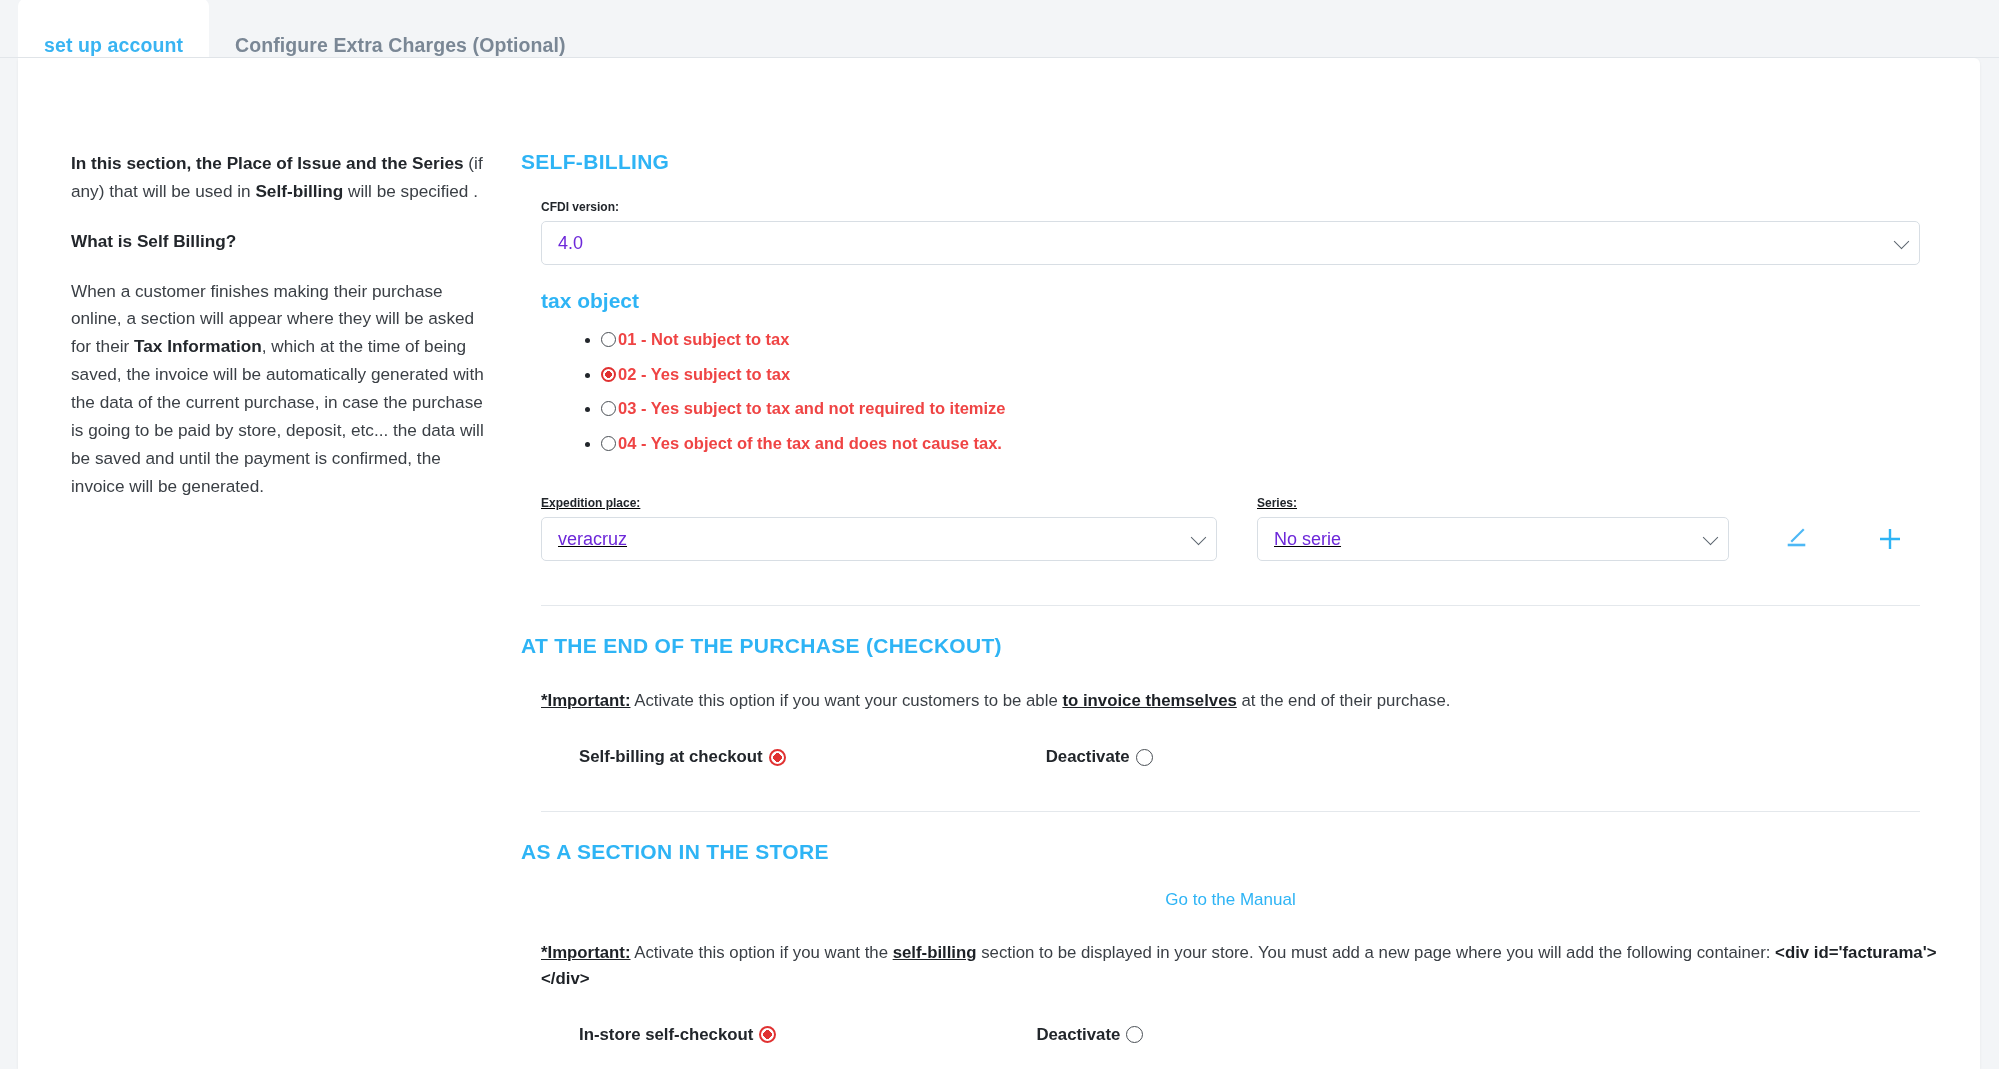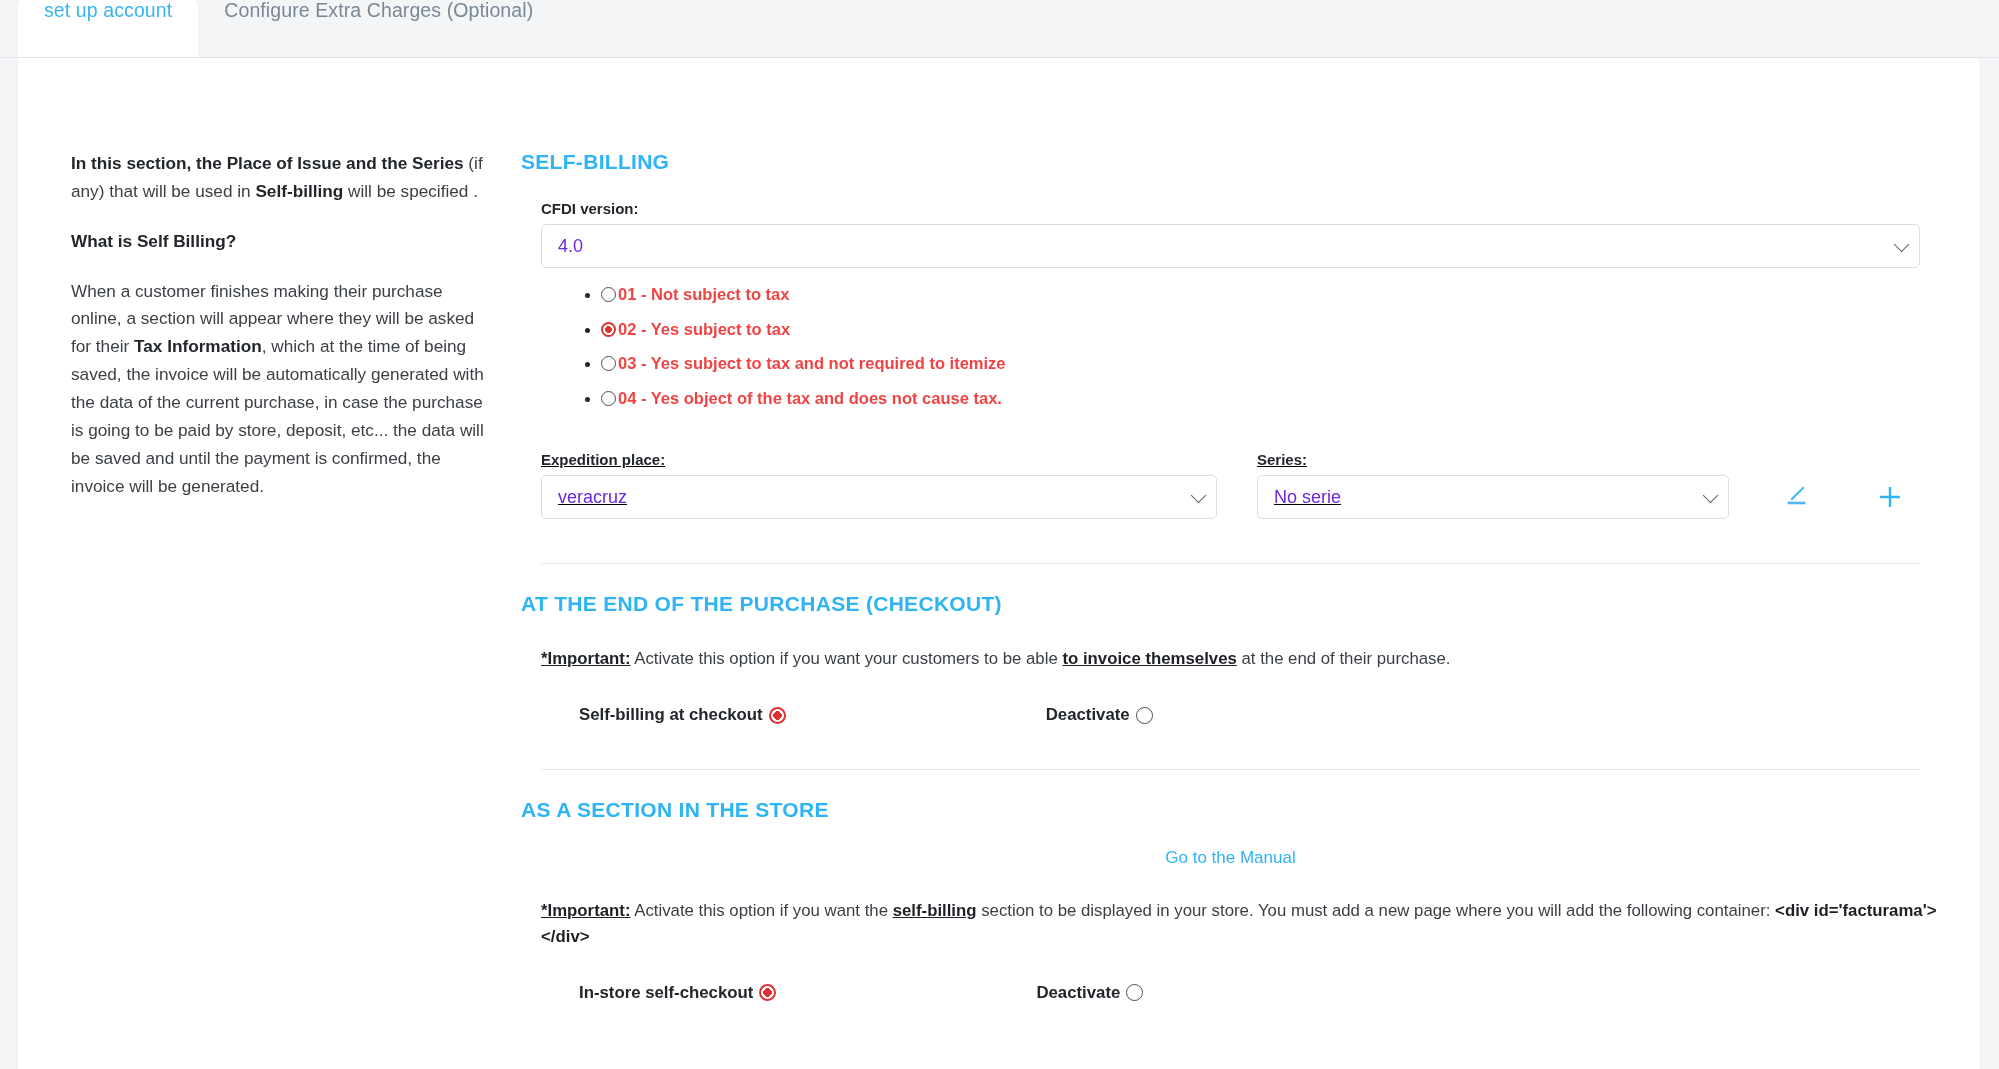--- a/index.html
+++ b/index.html
@@ -24,24 +24,24 @@
     height: 58px;
     background: #f3f5f7;
     display: flex;
     align-items: flex-end;
     padding-left: 18px;
     border-bottom: 1px solid #e2e6ea;
   }
   .tab {
     height: 58px;
     display: flex;
-    align-items: flex-start;
+    align-items: flex-end;
     padding: 0 26px;
     font-size: 19.5px;
-    font-weight: normal;
+    font-weight: bold;
     color: #7a8795;
     letter-spacing: .1px;
     cursor: pointer;
     white-space: nowrap;
   }
   .tab.active {
     background: #ffffff;
     color: #39b4f2;
     border-top-left-radius: 7px;
     border-top-right-radius: 7px;
@@ -90,21 +90,21 @@
     letter-spacing: .3px;
     margin: 66px 0 0 0;
   }
   .sub-title {
     color: #2eb4f5;
     font-size: 21px;
     font-weight: bold;
     margin: 24px 0 0 20px;
   }
   .field-label {
-    font-size: 15px;
+    font-size: 12px;
     font-weight: bold;
     color: #22262b;
     margin: 26px 0 7px 20px;
   }
 
   .select-box {
     position: relative;
     height: 44px;
     border: 1px solid #d8dee4;
     border-radius: 5px;
@@ -253,20 +253,21 @@
       <div class="rightcol">
 
         <div class="section-title">SELF-BILLING</div>
 
         <div class="field-label">CFDI version:</div>
         <div class="select-box cfdi-select">
           <span>4.0</span>
           <span class="chev"></span>
         </div>
 
+        <div class="sub-title">tax object</div>
 
         <ul class="taxlist">
           <li>
             <span class="radio"></span><span>01 - Not subject to tax</span>
           </li>
           <li>
             <span class="radio checked"></span><span>02 - Yes subject to tax</span>
           </li>
           <li>
             <span class="radio"></span><span>03 - Yes subject to tax and not required to itemize</span>

